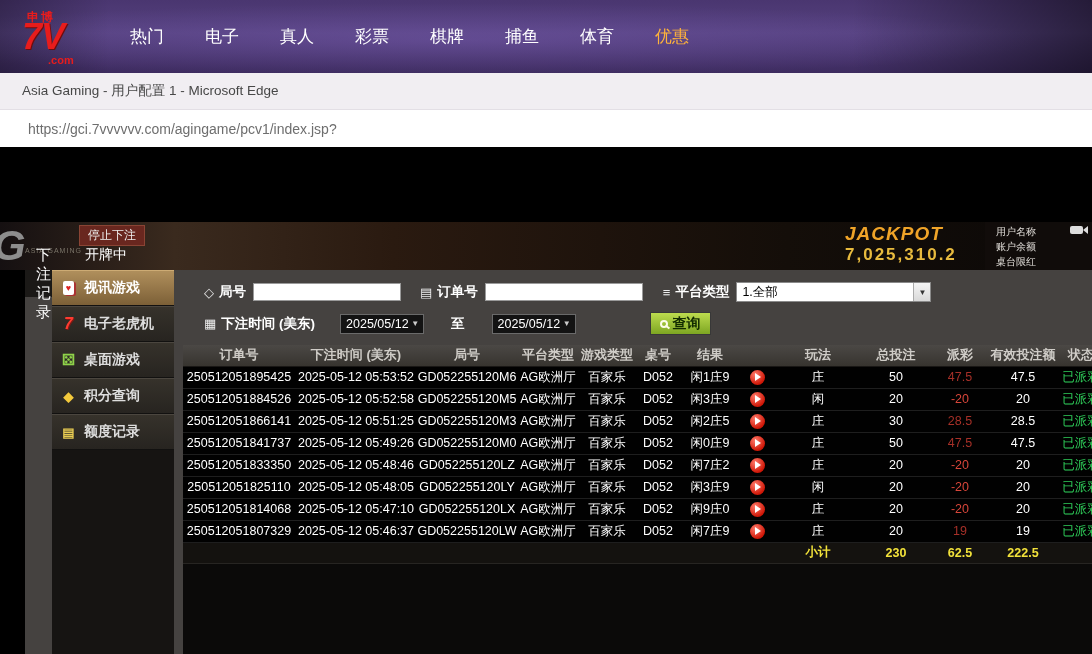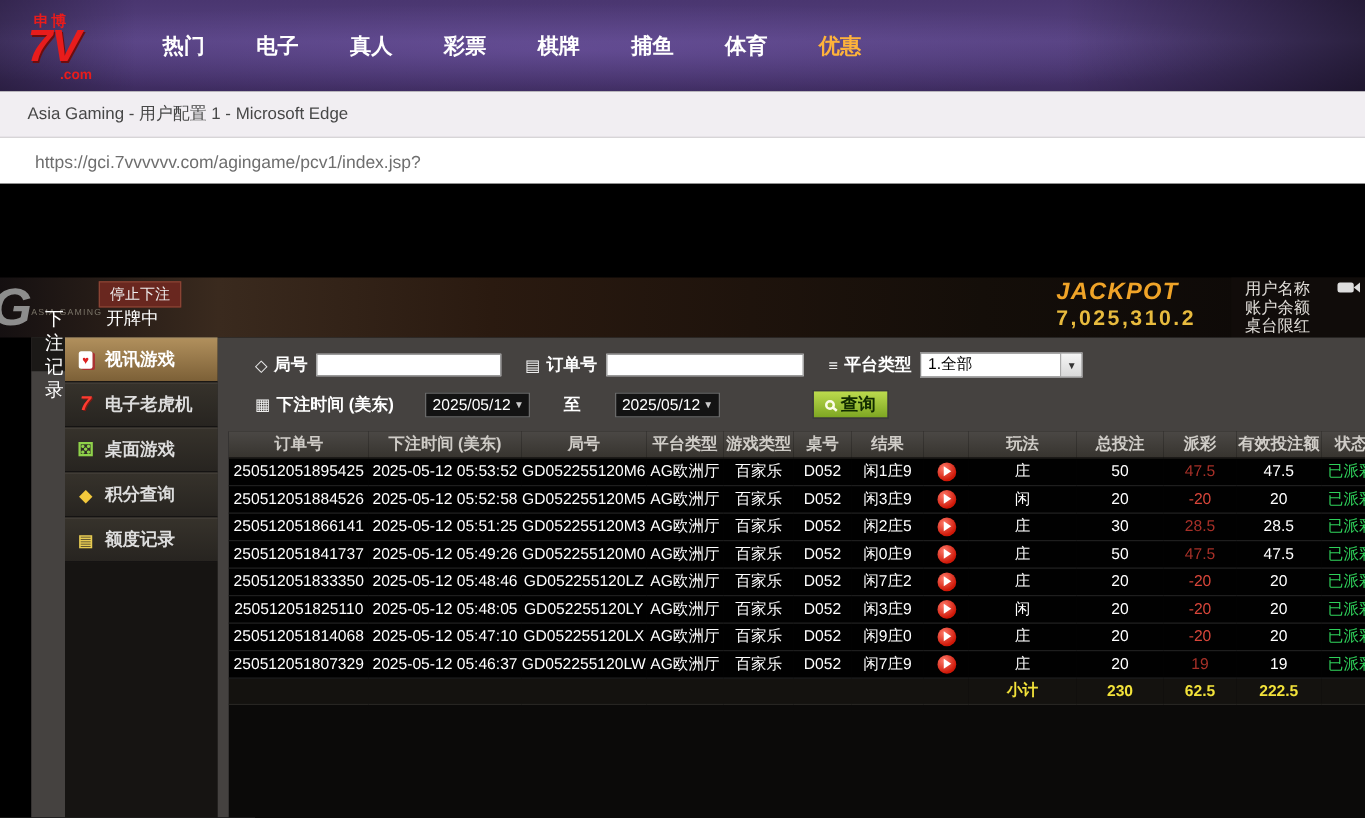--- a/index.html
+++ b/index.html
@@ -12,21 +12,21 @@
     background:
       linear-gradient(90deg, rgba(0,0,0,.30), rgba(0,0,0,0) 10%, rgba(0,0,0,0) 78%, rgba(0,0,0,.5)),
       radial-gradient(ellipse at 42% 55%, rgba(130,100,190,.35), rgba(0,0,0,0) 65%),
       linear-gradient(180deg,#4a3670 0%, #55417f 45%, #3d2b5f 100%); }
   .logo { width:72px; height:58px; position:relative; margin-right:26px; cursor:pointer; flex:0 0 auto; }
   .logo-top { position:absolute; top:1px; left:7px; font-size:12px; font-weight:bold; color:#e81c1c; letter-spacing:2px; }
   .logo-main { position:absolute; top:8px; left:2px; font-size:36px; font-weight:900; font-style:italic;
                color:#e81c1c; text-shadow:1px 1px 0 #6d0d0d; letter-spacing:-1px; }
   .logo-suffix { position:absolute; bottom:0px; left:28px; font-size:11px; font-weight:bold; color:#e81c1c; }
   .main-nav { display:flex; gap:41px; margin-left:12px; }
-  .nav-item { color:#fff; font-size:17px; font-weight:bold; cursor:pointer; text-decoration:none; }
+  .nav-item { color:#fff; font-size:17px; font-weight:normal; cursor:pointer; text-decoration:none; }
   .nav-item.hl { color:#ffb33a; }
 
   
   .win-titlebar { height:37px; background:#f1eef2; border-bottom:1px solid #e3dfe5;
     display:flex; align-items:center; padding-left:22px; font-size:13.5px; color:#474747; }
   .url-bar { height:37px; background:#ffffff; display:flex; align-items:center;
     padding-left:28px; font-size:14px; color:#6e6e6e; }
   .black-strip { height:75px; background:#000; }
 
   
@@ -35,21 +35,21 @@
   .big-g { position:absolute; left:-7px; top:0px; font-size:42px; font-weight:bold; font-style:italic; color:#8d8d8d; }
   .ag-name { position:absolute; left:25px; top:25px; font-size:7px; color:#7a7468; letter-spacing:1px; }
   .stop-bet { position:absolute; left:79px; top:3px; background:#69271f; border:1px solid #8a4434;
     color:#eee; font-size:12px; padding:1px 8px; }
   .dealing { position:absolute; left:85px; top:24px; color:#fff; font-size:14px; }
   .jackpot { position:absolute; left:845px; top:1px; width:150px; line-height:1.15; }
   .jp-label { display:block; font-size:19px; font-weight:bold; font-style:italic; color:#f0a428; letter-spacing:1px; }
   .jp-value { font-size:17px; font-weight:bold; color:#e8bb3e; letter-spacing:2px; }
   .account-panel { position:absolute; right:0; top:0; width:107px; height:100%;
     background:rgba(17,13,11,.93); padding:2px 0 0 11px; }
-  .acct-row { color:#e0ddd8; font-size:13px; line-height:15px; white-space:nowrap;font-family:Liberation Mono, monospace; }
+  .acct-row { color:#e0ddd8; font-size:10px; line-height:15px; white-space:nowrap; }
   .cam { position:absolute; top:4px; right:9px; width:13px; height:8px; background:#ddd; border-radius:2px; }
   .cam::after { content:""; position:absolute; right:-5px; top:0px; width:0; height:0;
     border-right:5px solid #ddd; border-top:4px solid transparent; border-bottom:4px solid transparent; }
 
   
   .records { position:absolute; left:25px; top:270px; width:1067px; height:384px;
     background:#454240; display:flex; flex-direction:row; }
   .records-title { height:27px; flex:0 0 27px; background:#1b1917; color:#fff; font-size:15px;
     display:flex; align-items:center; padding-left:11px; letter-spacing:1px; }
   .records-body { flex:1; display:flex; min-height:0; }
@@ -70,22 +70,22 @@
 
   .content { flex:1; min-width:0; padding:12px 7px 0 9px; display:flex; flex-direction:column; }
   .filter-row { display:flex; align-items:center; color:#fff; font-size:13.5px; font-weight:bold; }
   .r1 { margin:0 0 10px 21px; }
   .r2 { margin:0 0 10px 21px; }
   .f-ic { margin-right:5px; font-size:13px; color:#eee; font-weight:normal; }
   .f-label { margin-right:7px; white-space:nowrap; }
   .f-input { width:148px; height:18px; border:1px solid #9a9a9a; background:#fff; margin-right:19px;
     font-family:inherit; font-size:12px; padding:0 3px; }
   .f-input.w2 { width:158px; margin-right:20px; }
-  .selectbox { width:130px; height:20px; background:#fff; border:1px solid #8a8a8a; cursor:pointer;
-    display:flex; justify-content:space-between; color:#000;
+  .selectbox { width:195px; height:20px; background:#fff; border:1px solid #8a8a8a; cursor:pointer;
+    display:flex; align-items:center; justify-content:space-between; color:#000;
     font-size:12.5px; font-weight:normal; padding-left:5px; }
   .sel-arrow { width:17px; height:18px; background:linear-gradient(#f5f5f5,#d9d9d9); border-left:1px solid #aaa;
     font-size:8px; color:#333; display:flex; align-items:center; justify-content:center; }
   .datebox { width:84px; height:20px; background:#131313; border:1px solid #6a6a6a; color:#fff; cursor:pointer;
     font-size:12.5px; font-weight:normal; display:flex; align-items:center; justify-content:space-between;
     padding:0 4px 0 5px; }
   .datebox.d1 { margin-left:18px; }
   .d-arrow { font-size:8px; color:#ccc; }
   .to { margin:0 27px; }
   .search-btn { margin-left:74px; display:flex; align-items:center; gap:5px; height:23px; padding:0 9px;

